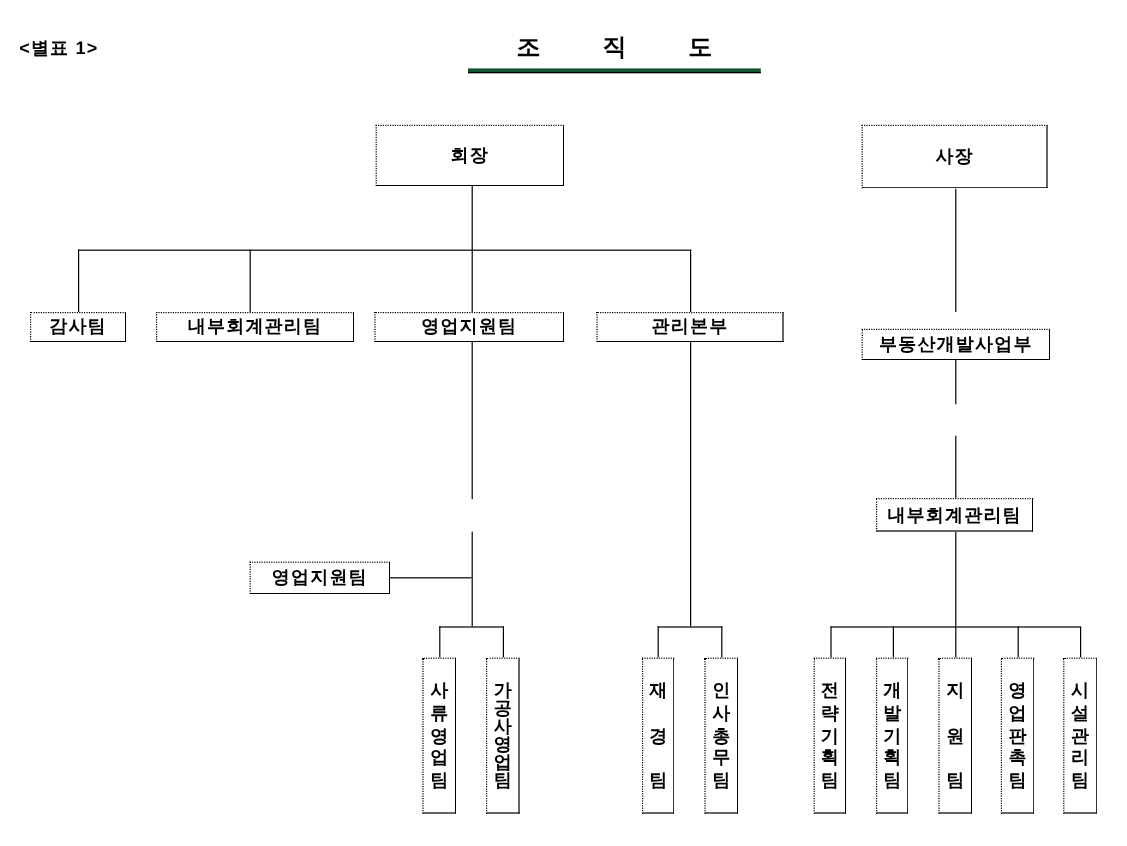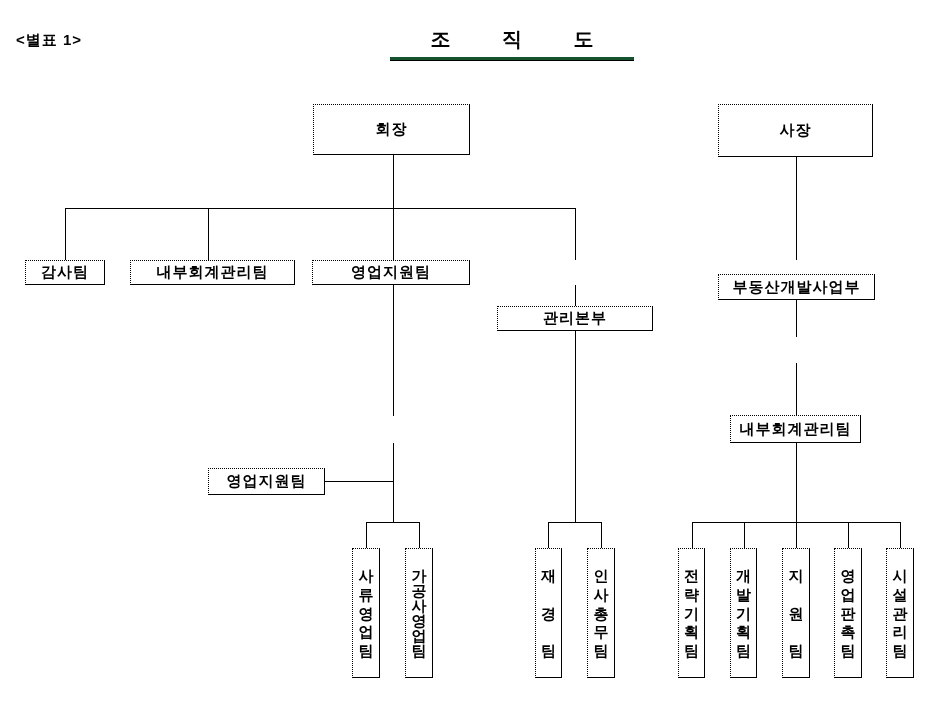--- a/index.html
+++ b/index.html
@@ -104,21 +104,21 @@
   <div class="line" style="left:796px;top:522px;width:1px;height:26px;"></div>
   <div class="line" style="left:848px;top:522px;width:1px;height:26px;"></div>
   <div class="line" style="left:900px;top:522px;width:1px;height:26px;"></div>
 
   <div class="box hbox" style="left:313px;top:104px;width:157px;height:51px;">회장</div>
   <div class="box hbox" style="left:718px;top:104px;width:155px;height:53px;">사장</div>
 
   <div class="box hbox" style="left:25px;top:260px;width:80px;height:25px;">감사팀</div>
   <div class="box hbox" style="left:130px;top:260px;width:165px;height:25px;">내부회계관리팀</div>
   <div class="box hbox" style="left:312px;top:260px;width:158px;height:25px;">영업지원팀</div>
-  <div class="box hbox" style="left:497px;top:260px;width:156px;height:25px;margin-top:46px;">관리본부</div>
+  <div class="box hbox" style="left:497px;top:260px;width:156px;height:25px;">관리본부</div>
   <div class="box hbox" style="left:718px;top:274px;width:157px;height:26px;">부동산개발사업부</div>
 
   <div class="box hbox" style="left:730px;top:415px;width:131px;height:28px;">내부회계관리팀</div>
 
   <div class="box hbox" style="left:208px;top:468px;width:117px;height:27px;">영업지원팀</div>
 
   <div class="box vbox" style="left:352px;width:28px;">
     <div class="vlabel">
         <span>사</span>
         <span>류</span>

